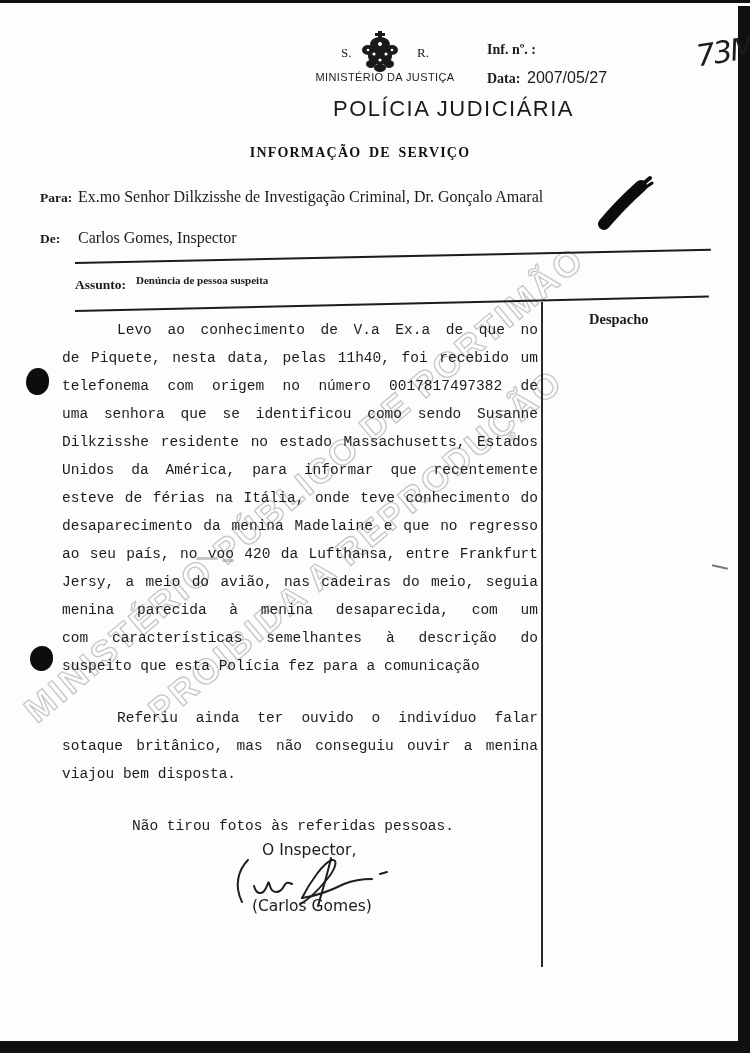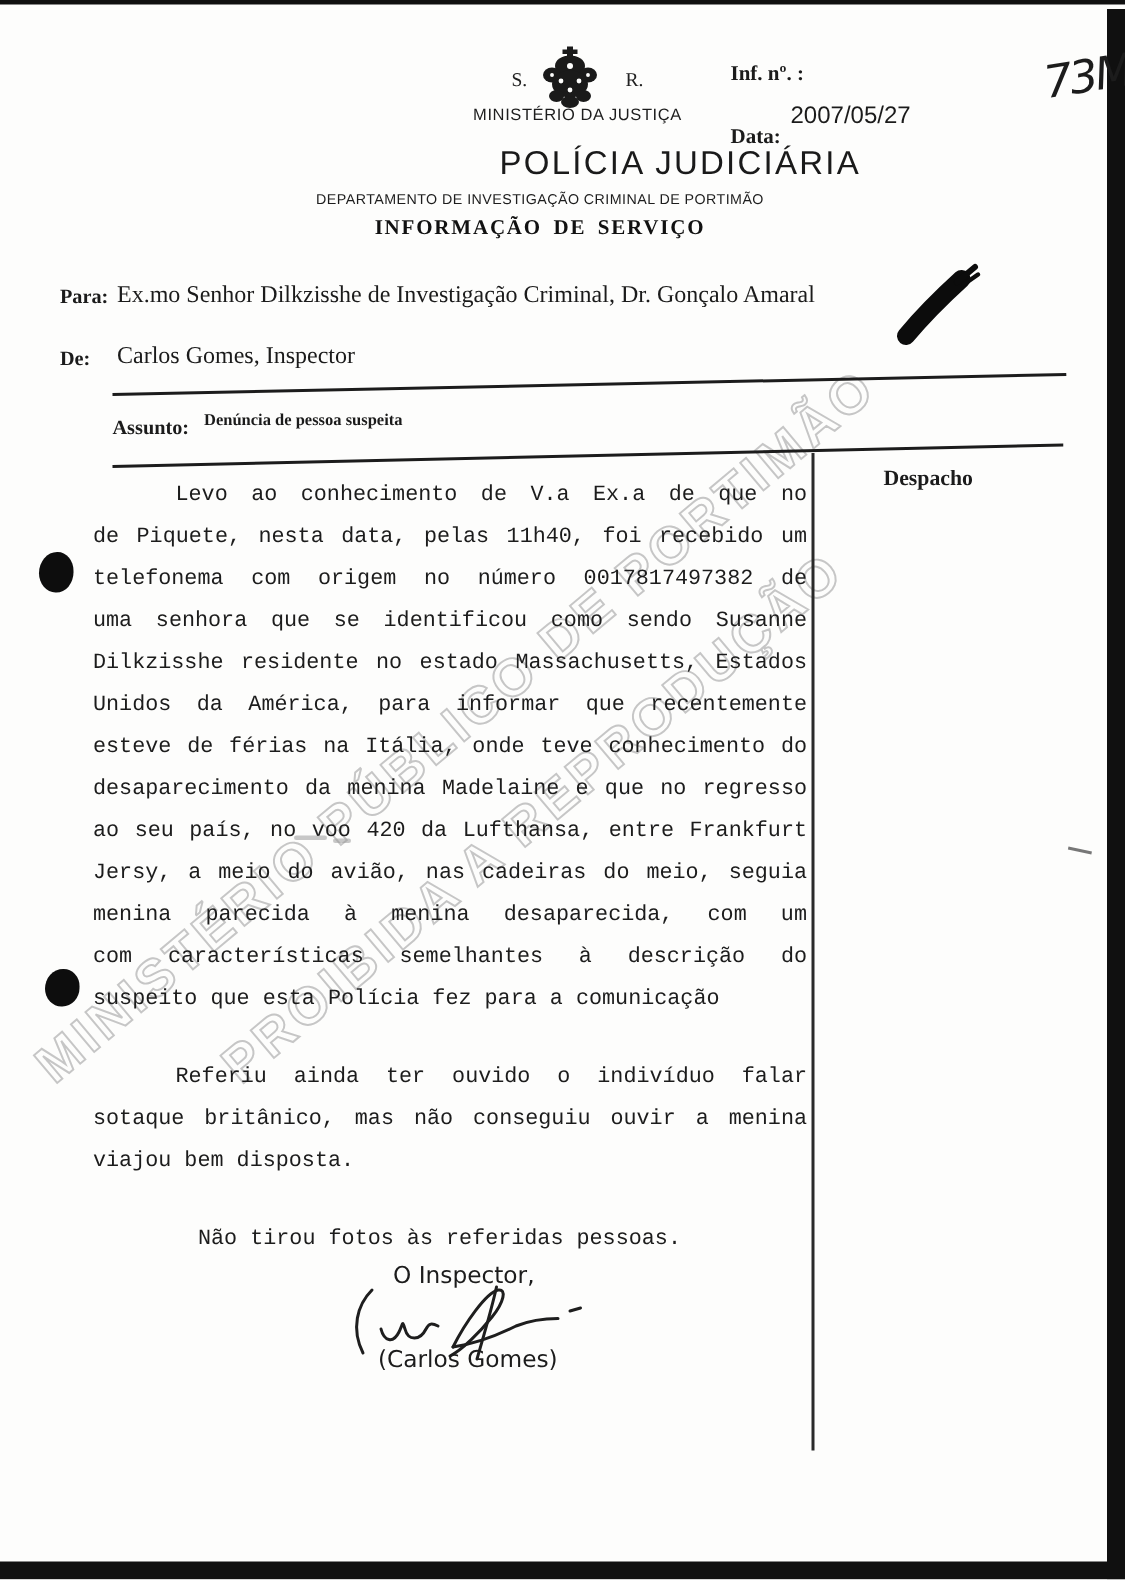--- a/index.html
+++ b/index.html
@@ -81,27 +81,26 @@
       <circle cx="23" cy="30" r="1.6"></circle>
       <circle cx="11" cy="20" r="1.3"></circle>
       <circle cx="35" cy="20" r="1.3"></circle>
     </g>
   </svg>
   <span class="abs crest-letter" style="left:417px;top:45px;">R.</span>
 
   <div class="abs ministry" style="left:250px;top:71px;width:270px;text-align:center;">MINISTÉRIO DA JUSTIÇA</div>
 
   <span class="abs inf" style="left:487px;top:42px;">Inf. nº. :</span>
-  <span class="abs inf" style="left:487px;top:71px;margin-top:13px;">Data:</span>
+  <span class="abs inf" style="left:487px;top:71px;">Data:</span>
   <span class="abs dateval" style="left:527px;top:69px;">2007/05/27</span>
 
   <span class="abs handref" style="left:696px;top:34px;">73M</span>
 
   <div class="abs org" style="left:174px;top:96px;width:400px;text-align:right;">POLÍCIA JUDICIÁRIA</div>
-  <div class="abs dept" style="left:150px;top:128px;width:420px;text-align:center;">DEPARTAMENTO DE INVESTIGAÇÃO CRIMINAL DE PORTIMÃO</div>
   <div class="abs doctype" style="left:160px;top:145px;width:400px;text-align:center;">INFORMAÇÃO DE SERVIÇO</div>
 
   <span class="abs mlabel" style="left:40px;top:190px;">Para:</span>
   <span class="abs mvalue" style="left:78px;top:188px;">Ex.mo Senhor Dilkzisshe de Investigação Criminal, Dr. Gonçalo Amaral</span>
 
   <svg class="abs z4" style="left:596px;top:174px;" width="64" height="60" viewBox="0 0 64 60">
     <path d="M8,50 C18,38 34,22 45,12" stroke="#0c0c0c" stroke-width="12" stroke-linecap="round" fill="none"></path>
     <path d="M42,14 L54,4" stroke="#0c0c0c" stroke-width="4" stroke-linecap="round" fill="none"></path>
     <path d="M46,16 L56,9" stroke="#0c0c0c" stroke-width="3" stroke-linecap="round" fill="none"></path>
   </svg>

